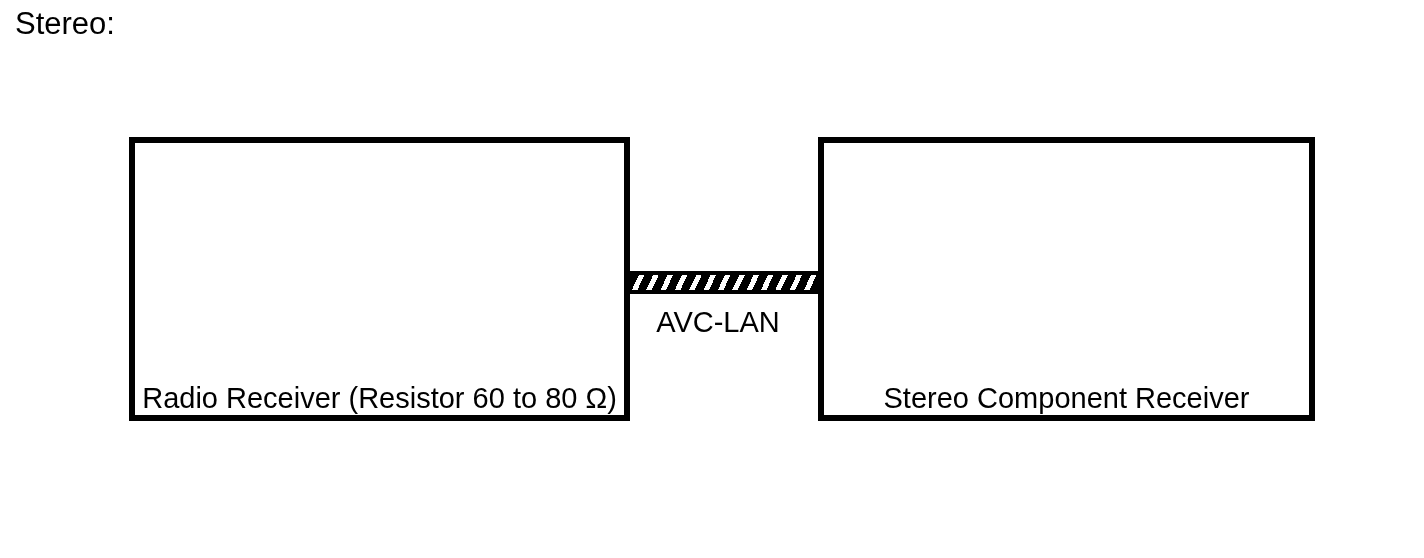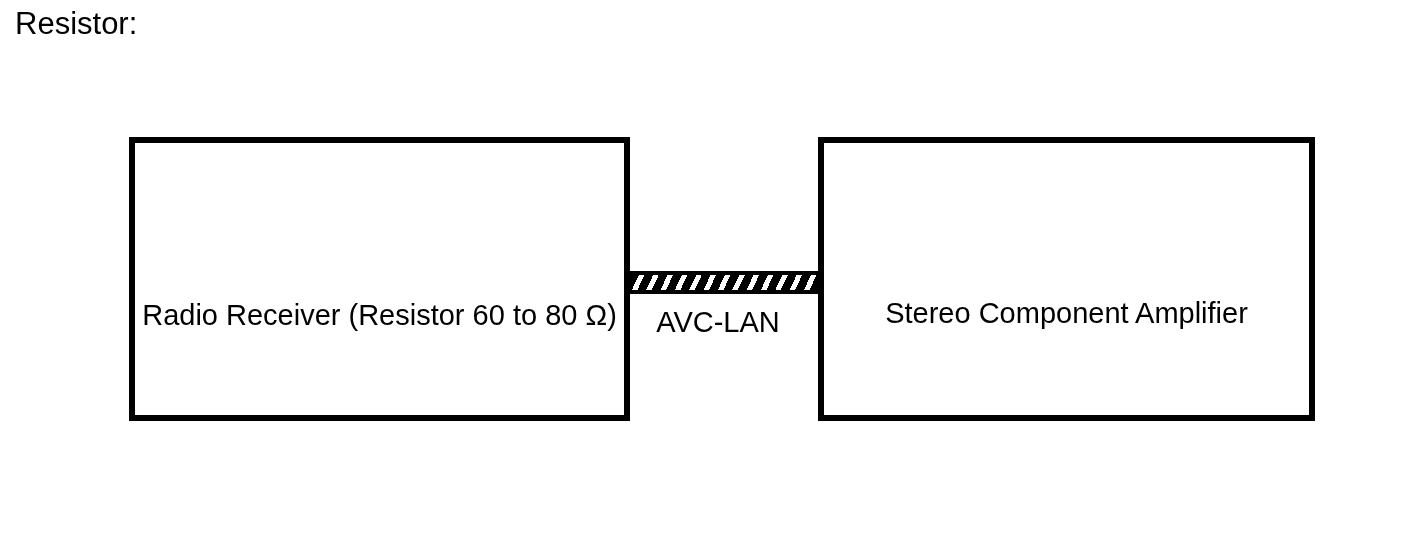--- a/index.html
+++ b/index.html
@@ -26,21 +26,21 @@
   }
   .block {
     position: absolute;
     top: 137px;
     height: 284px;
     box-sizing: border-box;
     border: 6px solid #000000;
     background: #ffffff;
     display: flex;
     justify-content: center;
-    align-items: center;
+    align-items: flex-end;
   }
   .block-left {
     left: 129px;
     width: 501px;
   }
   .block-right {
     left: 818px;
     width: 497px;
   }
   .block-label {
@@ -78,27 +78,27 @@
     line-height: 34px;
     white-space: nowrap;
     margin-top: 10px;
   }
 </style>
 </head>
 <body>
 
 <div class="canvas">
 
-  <div class="example-label">Resistor:</div>
+  <div class="example-label">Stereo:</div>
 
   <div class="block block-left">
     <div class="block-label">Radio Receiver (Resistor 60 to 80 Ω)</div>
   </div>
 
   <div class="band"></div>
 
   <div class="band-label">AVC-LAN</div>
 
   <div class="block block-right">
-    <div class="block-label">Stereo Component Amplifier</div>
+    <div class="block-label">Stereo Component Receiver</div>
   </div>
 
 </div>
 
 </body></html>

